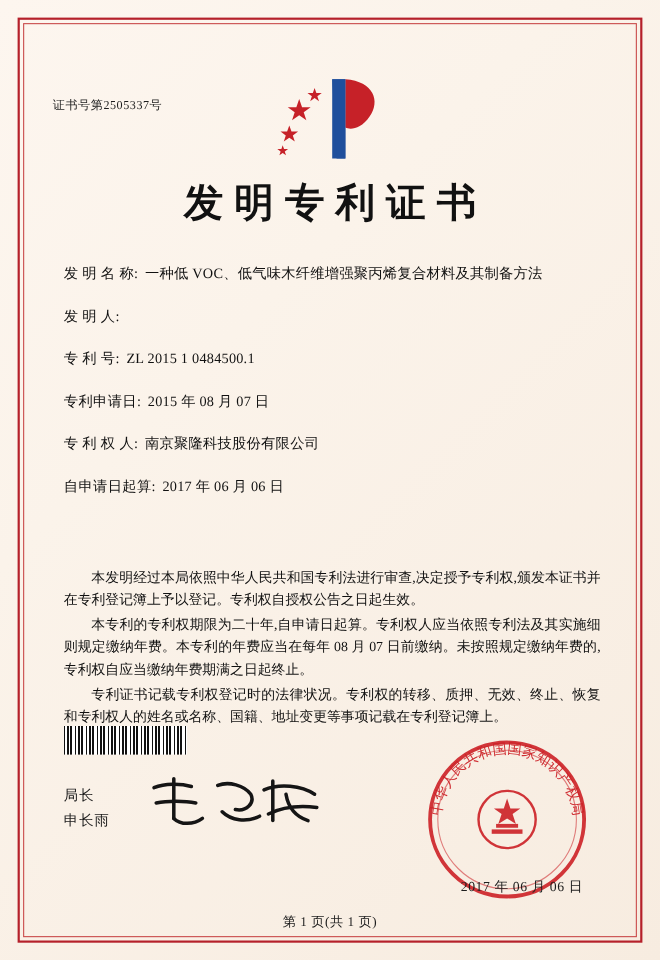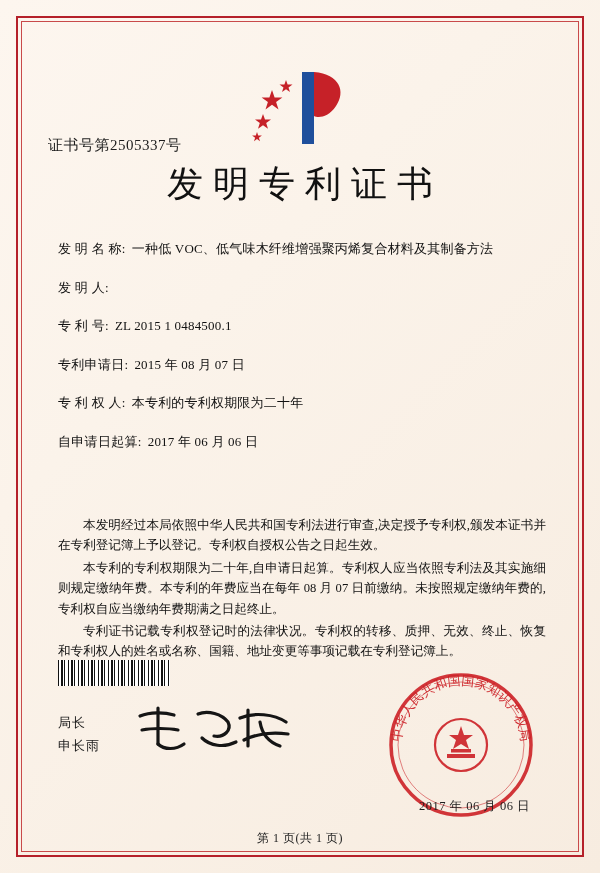--- a/index.html
+++ b/index.html
@@ -47,24 +47,23 @@
     top: 40px;
     right: 40px;
     bottom: 30px;
   }
 
   
   .cert-no {
     position: absolute;
     left: 8px;
     top: 48px;
-    font-size: 15px;
+    font-size: 11px;
     letter-spacing: 0.5px;
     color: #1d1d1d;
-    margin-top: 48px;
   }
 
   
   .emblem {
     position: absolute;
     left: 50%;
     top: 20px;
     transform: translateX(-50%);
     width: 120px;
     height: 90px;
@@ -81,21 +80,21 @@
 
   
   .title {
     position: absolute;
     left: 0;
     right: 0;
     top: 120px;
     text-align: center;
     font-size: 36px;
     letter-spacing: 10px;
-    font-weight: normal;
+    font-weight: bold;
     color: #111;
     text-indent: 10px;
     font-family: "DejaVu Serif", "Liberation Serif", serif;
   }
 
   
   .fields {
     position: absolute;
     left: 18px;
     right: 10px;
@@ -243,21 +242,21 @@
       <div class="field-row">
         <span class="field-label">专 利 号:</span>
         <span class="field-value">ZL 2015 1 0484500.1</span>
       </div>
       <div class="field-row">
         <span class="field-label">专利申请日:</span>
         <span class="field-value">2015 年 08 月 07 日</span>
       </div>
       <div class="field-row">
         <span class="field-label">专 利 权 人:</span>
-        <span class="field-value">本专利的专利权期限为二十年</span>
+        <span class="field-value">南京聚隆科技股份有限公司</span>
       </div>
       <div class="field-row">
         <span class="field-label">自申请日起算:</span>
         <span class="field-value">2017 年 06 月 06 日</span>
       </div>
     </div>
 
     <div class="paras">
       <p>本发明经过本局依照中华人民共和国专利法进行审查,决定授予专利权,颁发本证书并在专利登记簿上予以登记。专利权自授权公告之日起生效。</p>
       <p>本专利的专利权期限为二十年,自申请日起算。专利权人应当依照专利法及其实施细则规定缴纳年费。本专利的年费应当在每年 08 月 07 日前缴纳。未按照规定缴纳年费的,专利权自应当缴纳年费期满之日起终止。</p>

